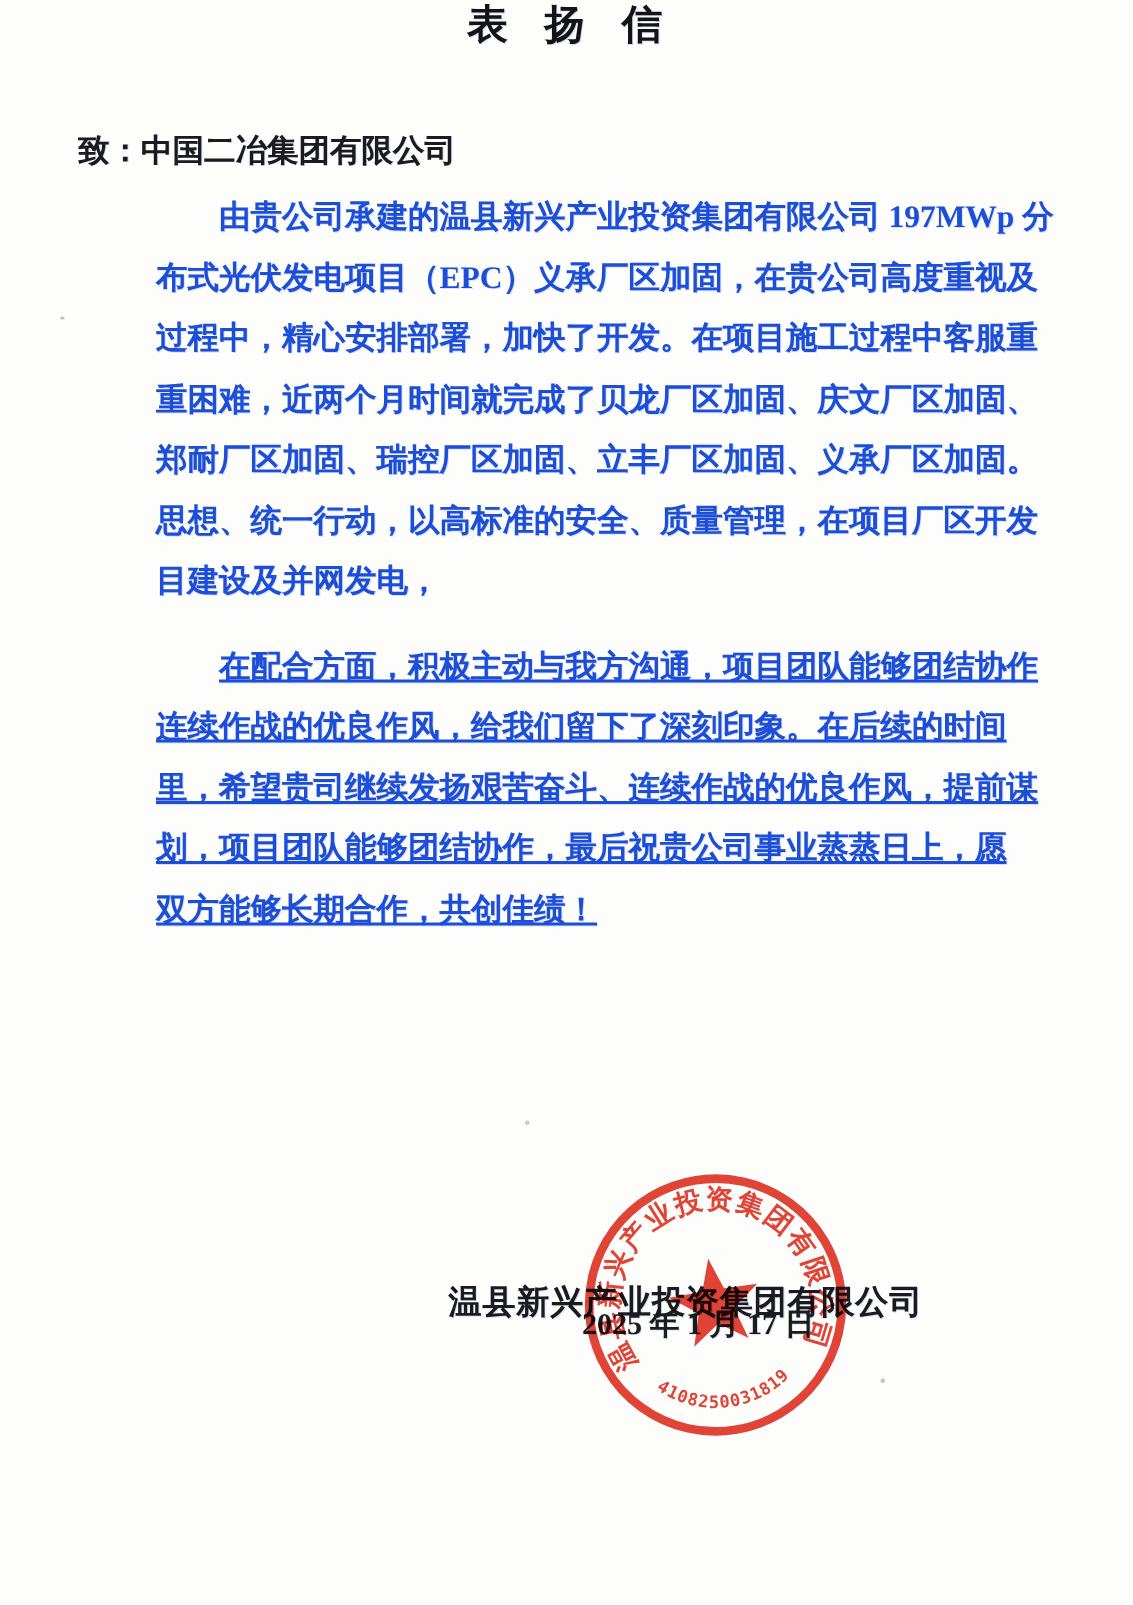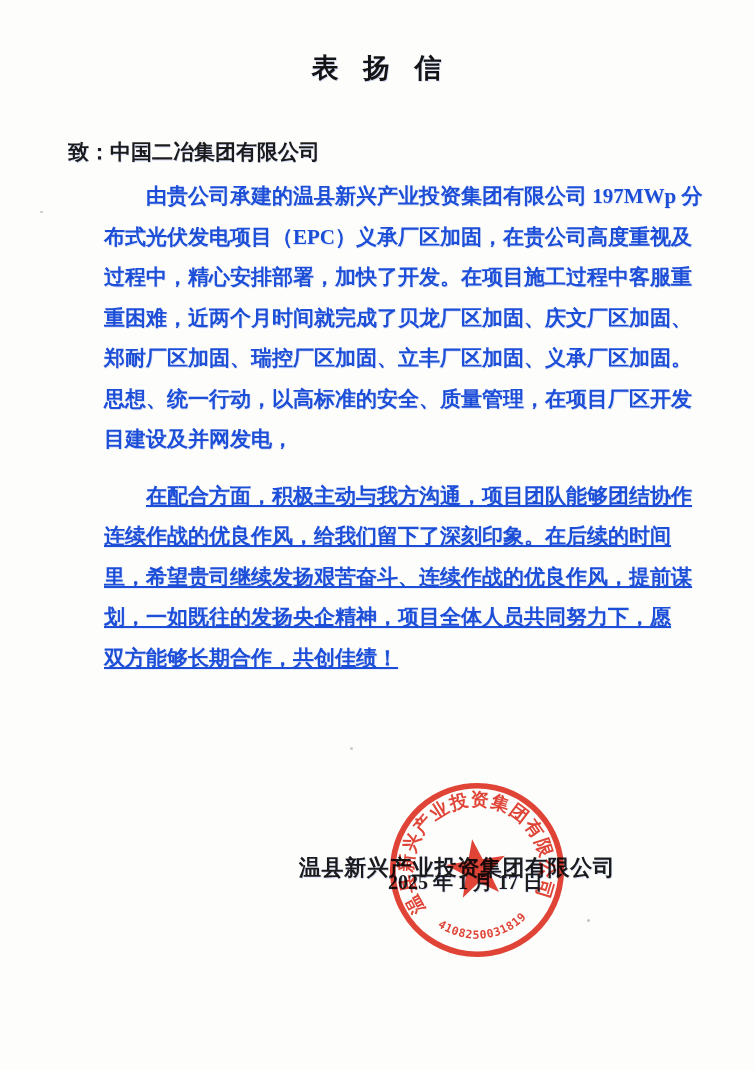--- a/index.html
+++ b/index.html
@@ -6,33 +6,32 @@
   .page{
     position:relative;
     width:755px;height:1070px;
     margin:0 auto;
     background:#fdfdfc;
     overflow:hidden;
     font-family:"Liberation Serif", serif;
     color:#1b1b1d;
   }
   .title{
-    padding-top:52px;
     text-align:center;
     font-family:"Liberation Sans", sans-serif;
     font-size:27px;
     font-weight:700;
     line-height:32px;
     letter-spacing:2px;
     word-spacing:13px;
     color:#141416;
     text-shadow:0.7px 0.7px 0 rgba(80,120,225,0.22);
   }
   .salutation{
-    margin:56px 0 0 68px;
+    margin:56px 0 0 52px;
     font-size:21px;
     line-height:24px;
     font-weight:600;
     white-space:nowrap;
     text-shadow:0.6px 0.6px 0 rgba(80,120,225,0.22);
   }
   .para{
     margin-left:104px;
     width:600px;
     font-size:21px;
@@ -101,21 +100,21 @@
     <div class="line">重困难，近两个月时间就完成了贝龙厂区加固、庆文厂区加固、</div>
     <div class="line">郑耐厂区加固、瑞控厂区加固、立丰厂区加固、义承厂区加固。</div>
     <div class="line">思想、统一行动，以高标准的安全、质量管理，在项目厂区开发</div>
     <div class="line">目建设及并网发电，</div>
   </div>
 
   <div class="para para2">
     <div class="line indent">在配合方面，积极主动与我方沟通，项目团队能够团结协作</div>
     <div class="line">连续作战的优良作风，给我们留下了深刻印象。在后续的时间</div>
     <div class="line">里，希望贵司继续发扬艰苦奋斗、连续作战的优良作风，提前谋</div>
-    <div class="line">划，一如既往的发扬央企精神，项目全体人员共同努力下，愿</div>
+    <div class="line">划，项目团队能够团结协作，最后祝贵公司事业蒸蒸日上，愿</div>
     <div class="line">双方能够长期合作，共创佳绩！</div>
   </div>
 
   <div class="signature">温县新兴产业投资集团有限公司</div>
 
   <div class="date">2025 年 1 月 17 日</div>
 
   <svg class="seal" viewBox="0 0 200 200" xmlns="http://www.w3.org/2000/svg">
     <g transform="rotate(-9 100 100)" fill="none">
       <circle cx="100" cy="100" r="81" stroke="#dd2a1b" stroke-width="5.5"></circle>

